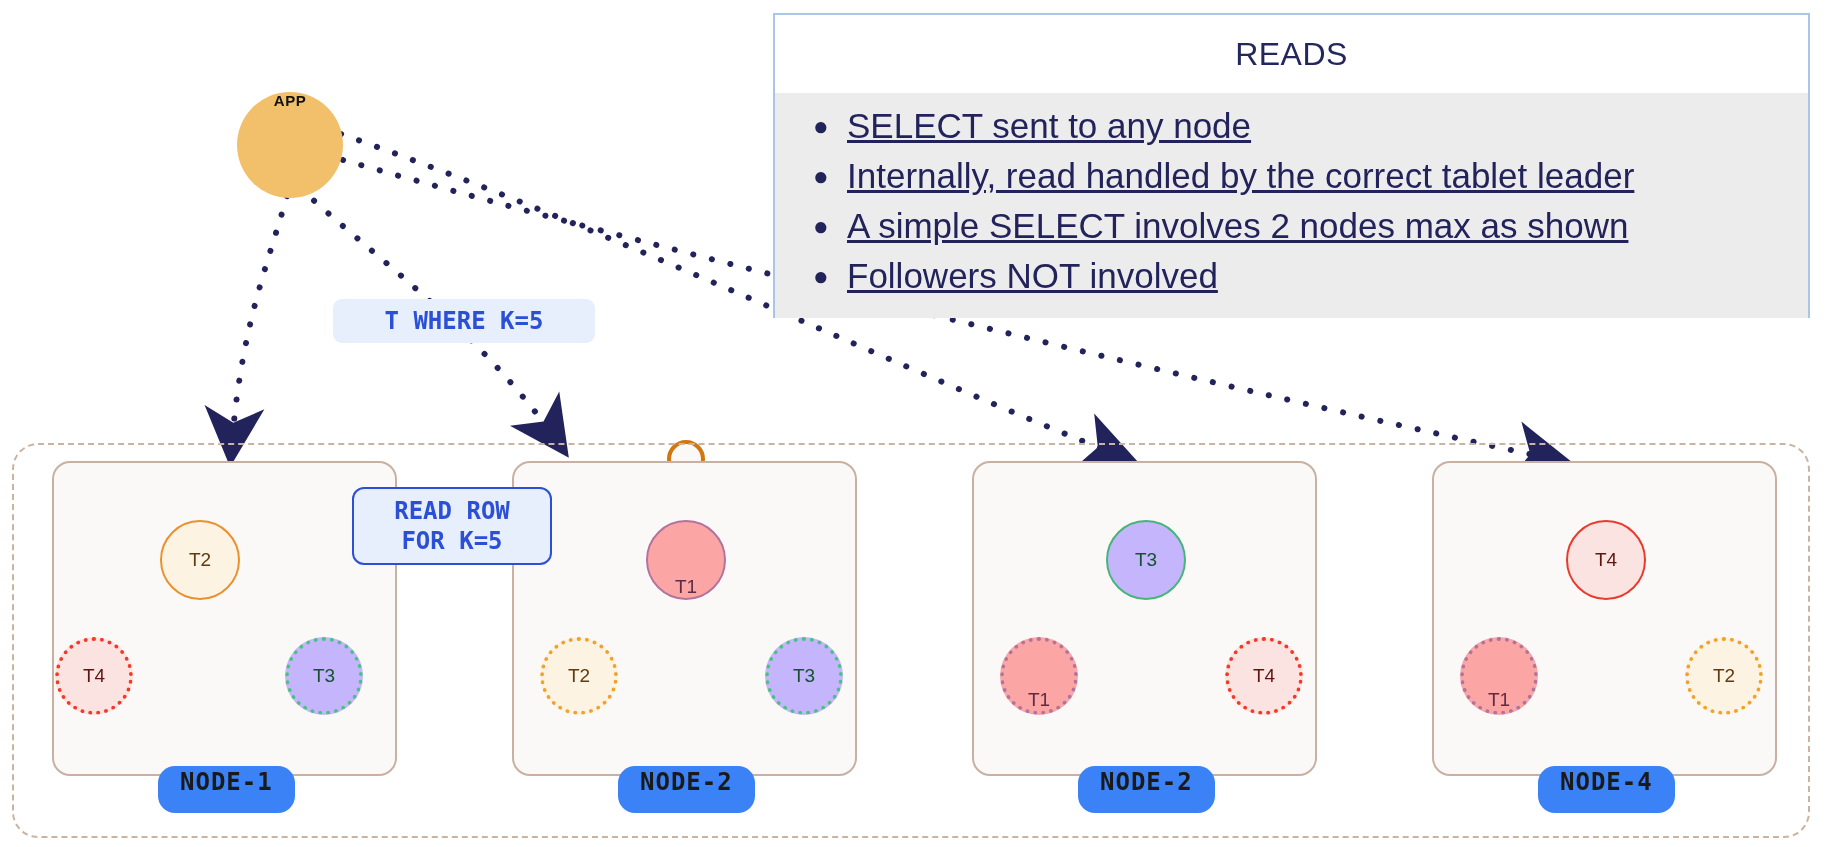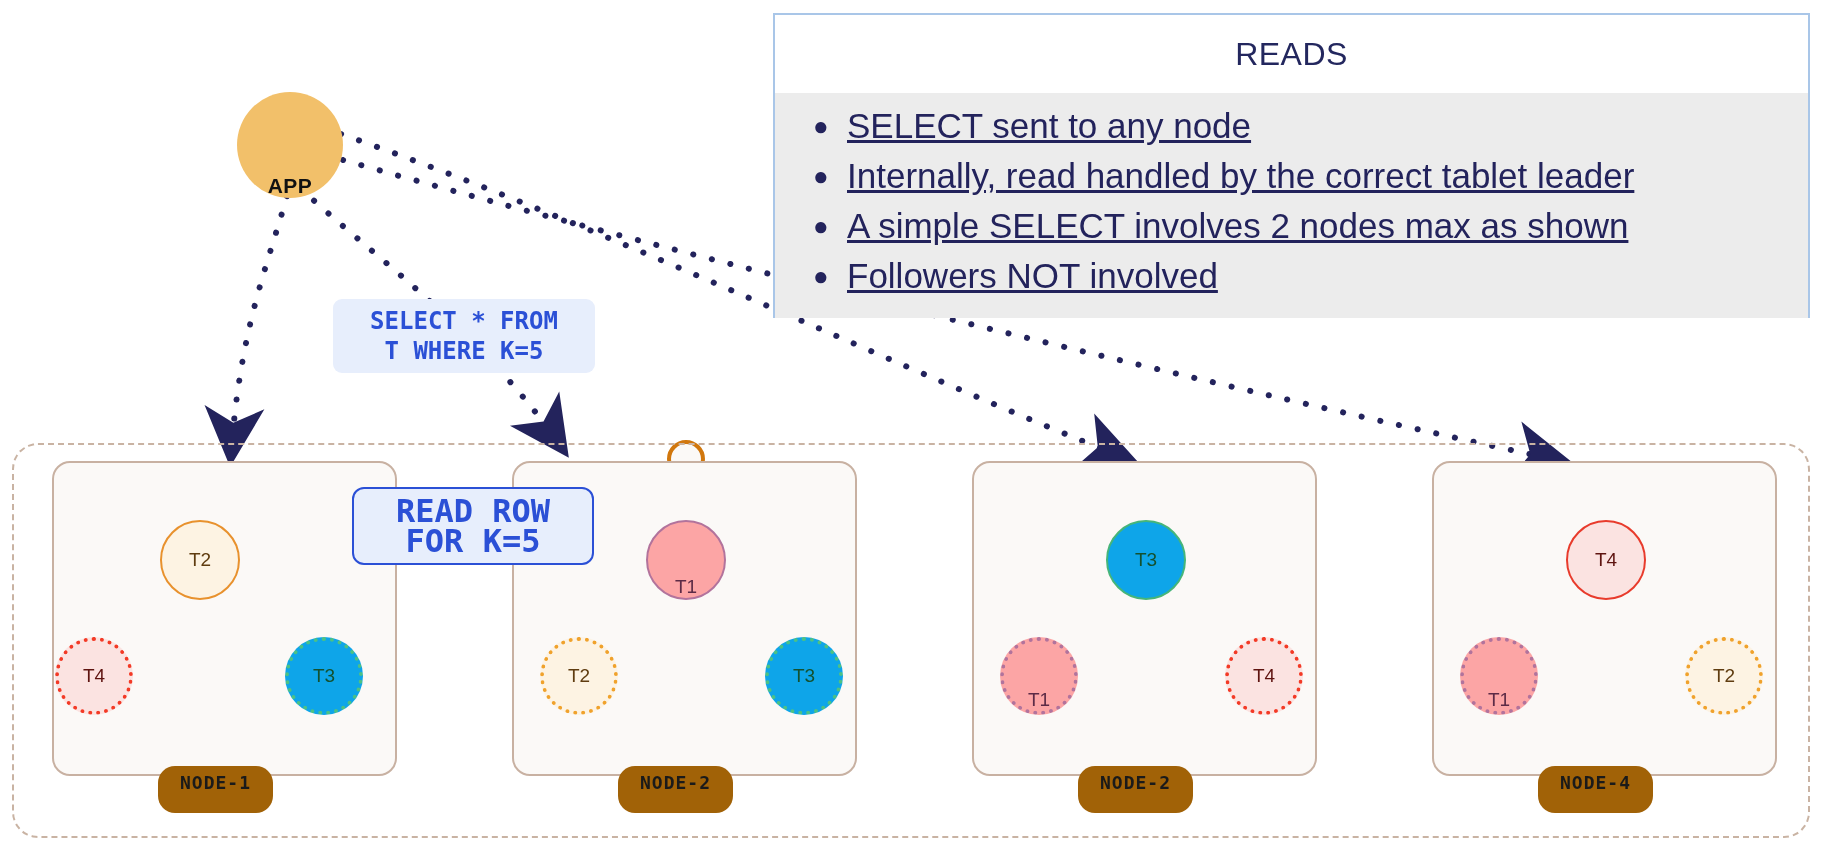--- a/index.html
+++ b/index.html
@@ -20,51 +20,51 @@
   
   #cluster{position:absolute;left:12px;top:443px;width:1798px;height:395px;
       border:2.5px dashed #c9b3a3;border-radius:26px;box-sizing:border-box;}
   #cluster::after{content:"";position:absolute;inset:-2.5px;border-radius:26px;
       border:2.5px dotted transparent;}
   .node{position:absolute;top:461px;width:345px;height:315px;background:#fbf9f7;
       border:2px solid #c8b1a2;border-radius:18px;box-sizing:border-box;}
   #node-1{left:52px;} #node-2{left:512px;} #node-3{left:972px;} #node-4{left:1432px;}
 
   .node-label{position:absolute;top:766px;height:47px;line-height:33px;
-      background:#a16207;border-radius:17px;padding:0 22px;
-      font-family:"DejaVu Sans Mono",monospace;font-weight:bold;font-size:18px;
+      background:#3b82f6;border-radius:17px;padding:0 22px;
+      font-family:"DejaVu Sans Mono",monospace;font-weight:bold;font-size:24px;
       color:#1a1a1a;letter-spacing:1px;white-space:nowrap;}
 
   
   .tablet{position:absolute;border-radius:50%;display:flex;align-items:center;
       justify-content:center;font-size:19px;box-sizing:border-box;}
   .leader{width:80px;height:80px;border-width:2.5px;border-style:solid;}
   .follower{width:78px;height:78px;border-width:4px;border-style:dotted;}
 
   .t1{border-color:#b2739c;background:#fca5a5;color:#5c2b46;align-items:flex-end;}
   .t2{border-color:#e8912d;background:#fdf3e3;color:#5f3c10;}
-  .t3{border-color:#46b579;background:#0ea5e9;color:#14512f;}
+  .t3{border-color:#46b579;background:#c4b5fd;color:#14512f;}
   .t4{border-color:#e83b2c;background:#fbe3e1;color:#5e1410;}
   .t1.follower{border-color:#b2739c;} .t2.follower{border-color:#f0a22c;}
   .t3.follower{border-color:#4cc185;} .t4.follower{border-color:#f33a26;}
 
   
   #app-node{position:absolute;left:237px;top:92px;width:106px;height:106px;
-      border-radius:50%;background:#f2c06a;display:flex;align-items:flex-end;
-      justify-content:center;font-size:21px;font-weight:bold;color:#111;letter-spacing:.5px;}
+      border-radius:50%;background:#f2c06a;display:flex;align-items:flex-start;
+      justify-content:center;font-size:15px;font-weight:bold;color:#111;letter-spacing:.5px;}
 
   
   #select-label{position:absolute;left:333px;top:299px;width:262px;
       background:#e7eefc;border-radius:9px;padding:7px 0;text-align:center;
       font-family:"DejaVu Sans Mono",monospace;font-weight:bold;font-size:24px;
       line-height:30px;color:#2b50d6;box-sizing:border-box;}
-  #read-label{position:absolute;left:352px;top:487px;width:242px;
+  #read-label{position:absolute;left:352px;top:487px;width:200px;
       background:#e7eefc;border:2.5px solid #2b50d6;border-radius:12px;
       padding:7px 0;text-align:center;
-      font-family:"DejaVu Sans Mono",monospace;font-weight:bold;font-size:32px;
+      font-family:"DejaVu Sans Mono",monospace;font-weight:bold;font-size:24px;
       line-height:30px;color:#2b50d6;box-sizing:border-box;}
 
   svg.overlay{position:absolute;left:0;top:0;width:1832px;height:847px;
       pointer-events:none;}
 </style>
 </head>
 <body>
 
 <div id="stage">
 
@@ -112,21 +112,20 @@
         <span class="reads-text">Followers NOT involved</span>
       </div>
     </div>
   </div>
 
   <div id="app-node">
     <span>APP</span>
   </div>
 
   <div id="select-label">
-    <div>SELECT * FROM</div>
     <div>T WHERE K=5</div>
   </div>
 
   <div id="cluster"></div>
 
   <div class="node" id="node-1"></div>
   <div class="tablet leader t2" style="left:160px;top:520px">
     <span>T2</span>
   </div>
   <div class="tablet follower t4" style="left:55px;top:637px">

